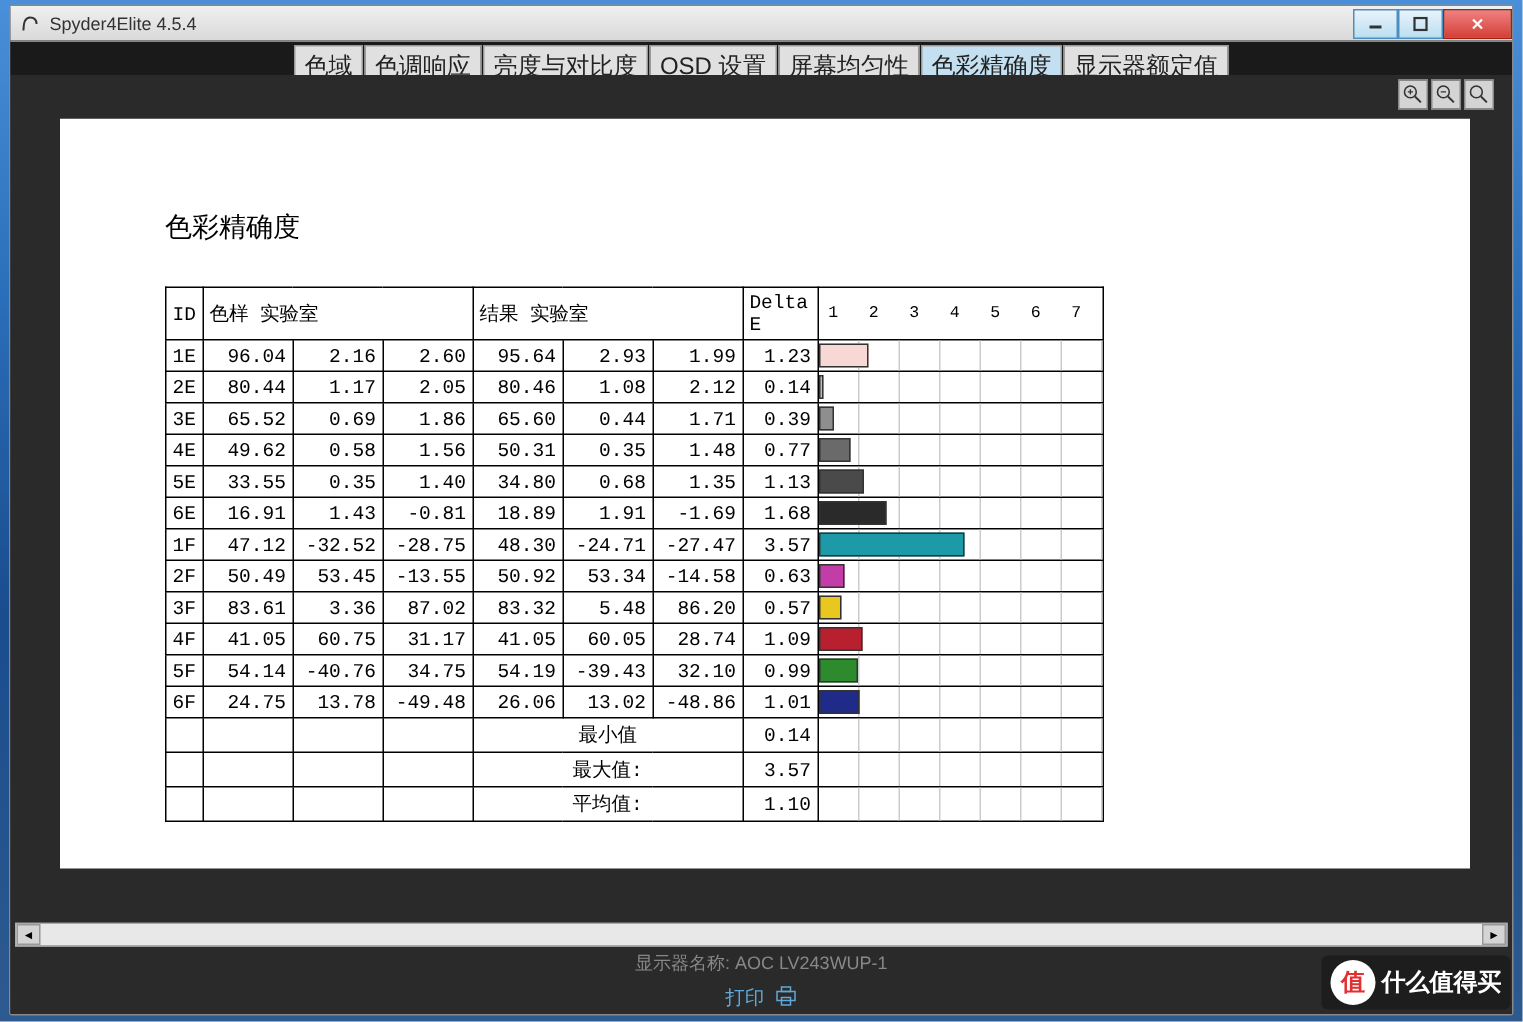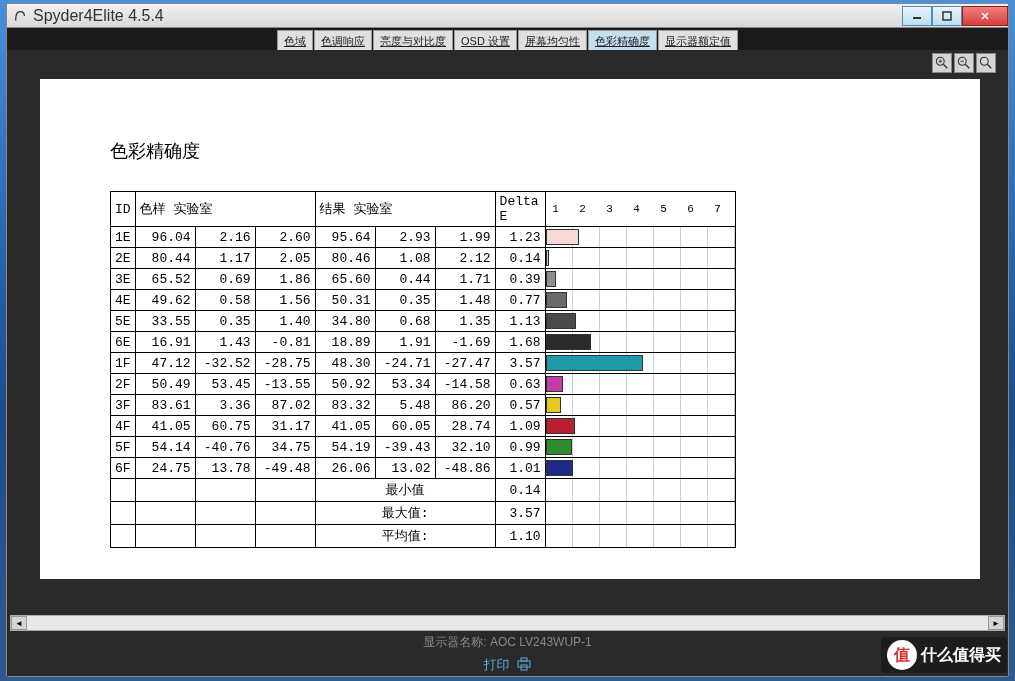--- a/index.html
+++ b/index.html
@@ -1,27 +1,27 @@
 <!DOCTYPE html>
 <html><head>
   <meta charset="utf-8">
   <style>
     * { box-sizing: border-box; margin: 0; padding: 0; }
     body { font-family: "Microsoft YaHei", Arial, sans-serif; background: linear-gradient(to bottom, #4a8fd9 0%, #2a6db8 30%, #1a4d8e 60%, #2d5a8f 100%); width: 1015px; height: 681px; overflow: hidden; position: relative; }
     .win-window { position: absolute; left: 6px; top: 3px; width: 1003px; height: 674px; background: #1a1a1a; border: 1px solid #888; border-radius: 2px; display: flex; flex-direction: column; }
     .titlebar { height: 24px; background: linear-gradient(to bottom, #f0f0f0, #d9d9d9); display: flex; align-items: center; padding-left: 6px; border-bottom: 1px solid #888; }
     .titlebar-icon { width: 14px; height: 14px; margin-right: 6px; }
     .titlebar-icon svg { width: 14px; height: 14px; }
-    .title-text { font-size: 16px; color: #333; flex: 1; }
+    .title-text { font-size: 12px; color: #333; flex: 1; }
     .win-controls { display: flex; gap: 0; }
     .win-btn { width: 30px; height: 20px; display: flex; align-items: center; justify-content: center; font-size: 10px; cursor: pointer; }
     .win-min, .win-max { background: linear-gradient(to bottom, #eaf3fb, #badff0); border: 1px solid #4a8fc4; }
     .win-close { background: linear-gradient(to bottom, #f08080, #d44038); border: 1px solid #a02010; color: white; width: 46px; }
     .tabbar { height: 22px; background: #1a1a1a; display: flex; justify-content: center; gap: 1px; padding-top: 2px; }
-    .tab { background: #e0e0e0; color: #222; font-size: 11px; padding: 3px 6px; border: 1px solid #999; border-bottom: none; cursor: pointer; text-decoration: underline; }
+    .tab { background: #e0e0e0; color: #222; font-size: 16px; padding: 3px 6px; border: 1px solid #999; border-bottom: none; cursor: pointer; text-decoration: underline; }
     .tab.active { background: #c4e0f0; }
     .toolbar-row { height: 26px; background: #2a2a2a; display: flex; justify-content: flex-end; align-items: center; padding-right: 12px; gap: 2px; }
     .zoom-icon-box { width: 20px; height: 20px; display: flex; align-items: center; justify-content: center; background: #d4d4d4; border: 1px solid #888; cursor: pointer; }
     .zoom-icon-box svg { width: 14px; height: 14px; }
     .main-area { flex: 1; background: #2a2a2a; padding: 3px; display: flex; flex-direction: column; overflow: hidden; }
     .doc-scroll { flex: 1; background: #2a2a2a; position: relative; overflow: hidden; }
     .doc-page { position: absolute; left: 30px; top: 0; width: 940px; height: 500px; background: white; padding: 60px 40px 20px 70px; font-family: "SimSun", "NSimSun", monospace; color: #000; }
     .doc-title { font-size: 18px; margin-bottom: 28px; }
     table { border-collapse: collapse; font-family: "Courier New", monospace; font-size: 13px; }
     th, td { border: 1px solid #000; padding: 2px 4px; text-align: center; vertical-align: middle; font-weight: normal; }

